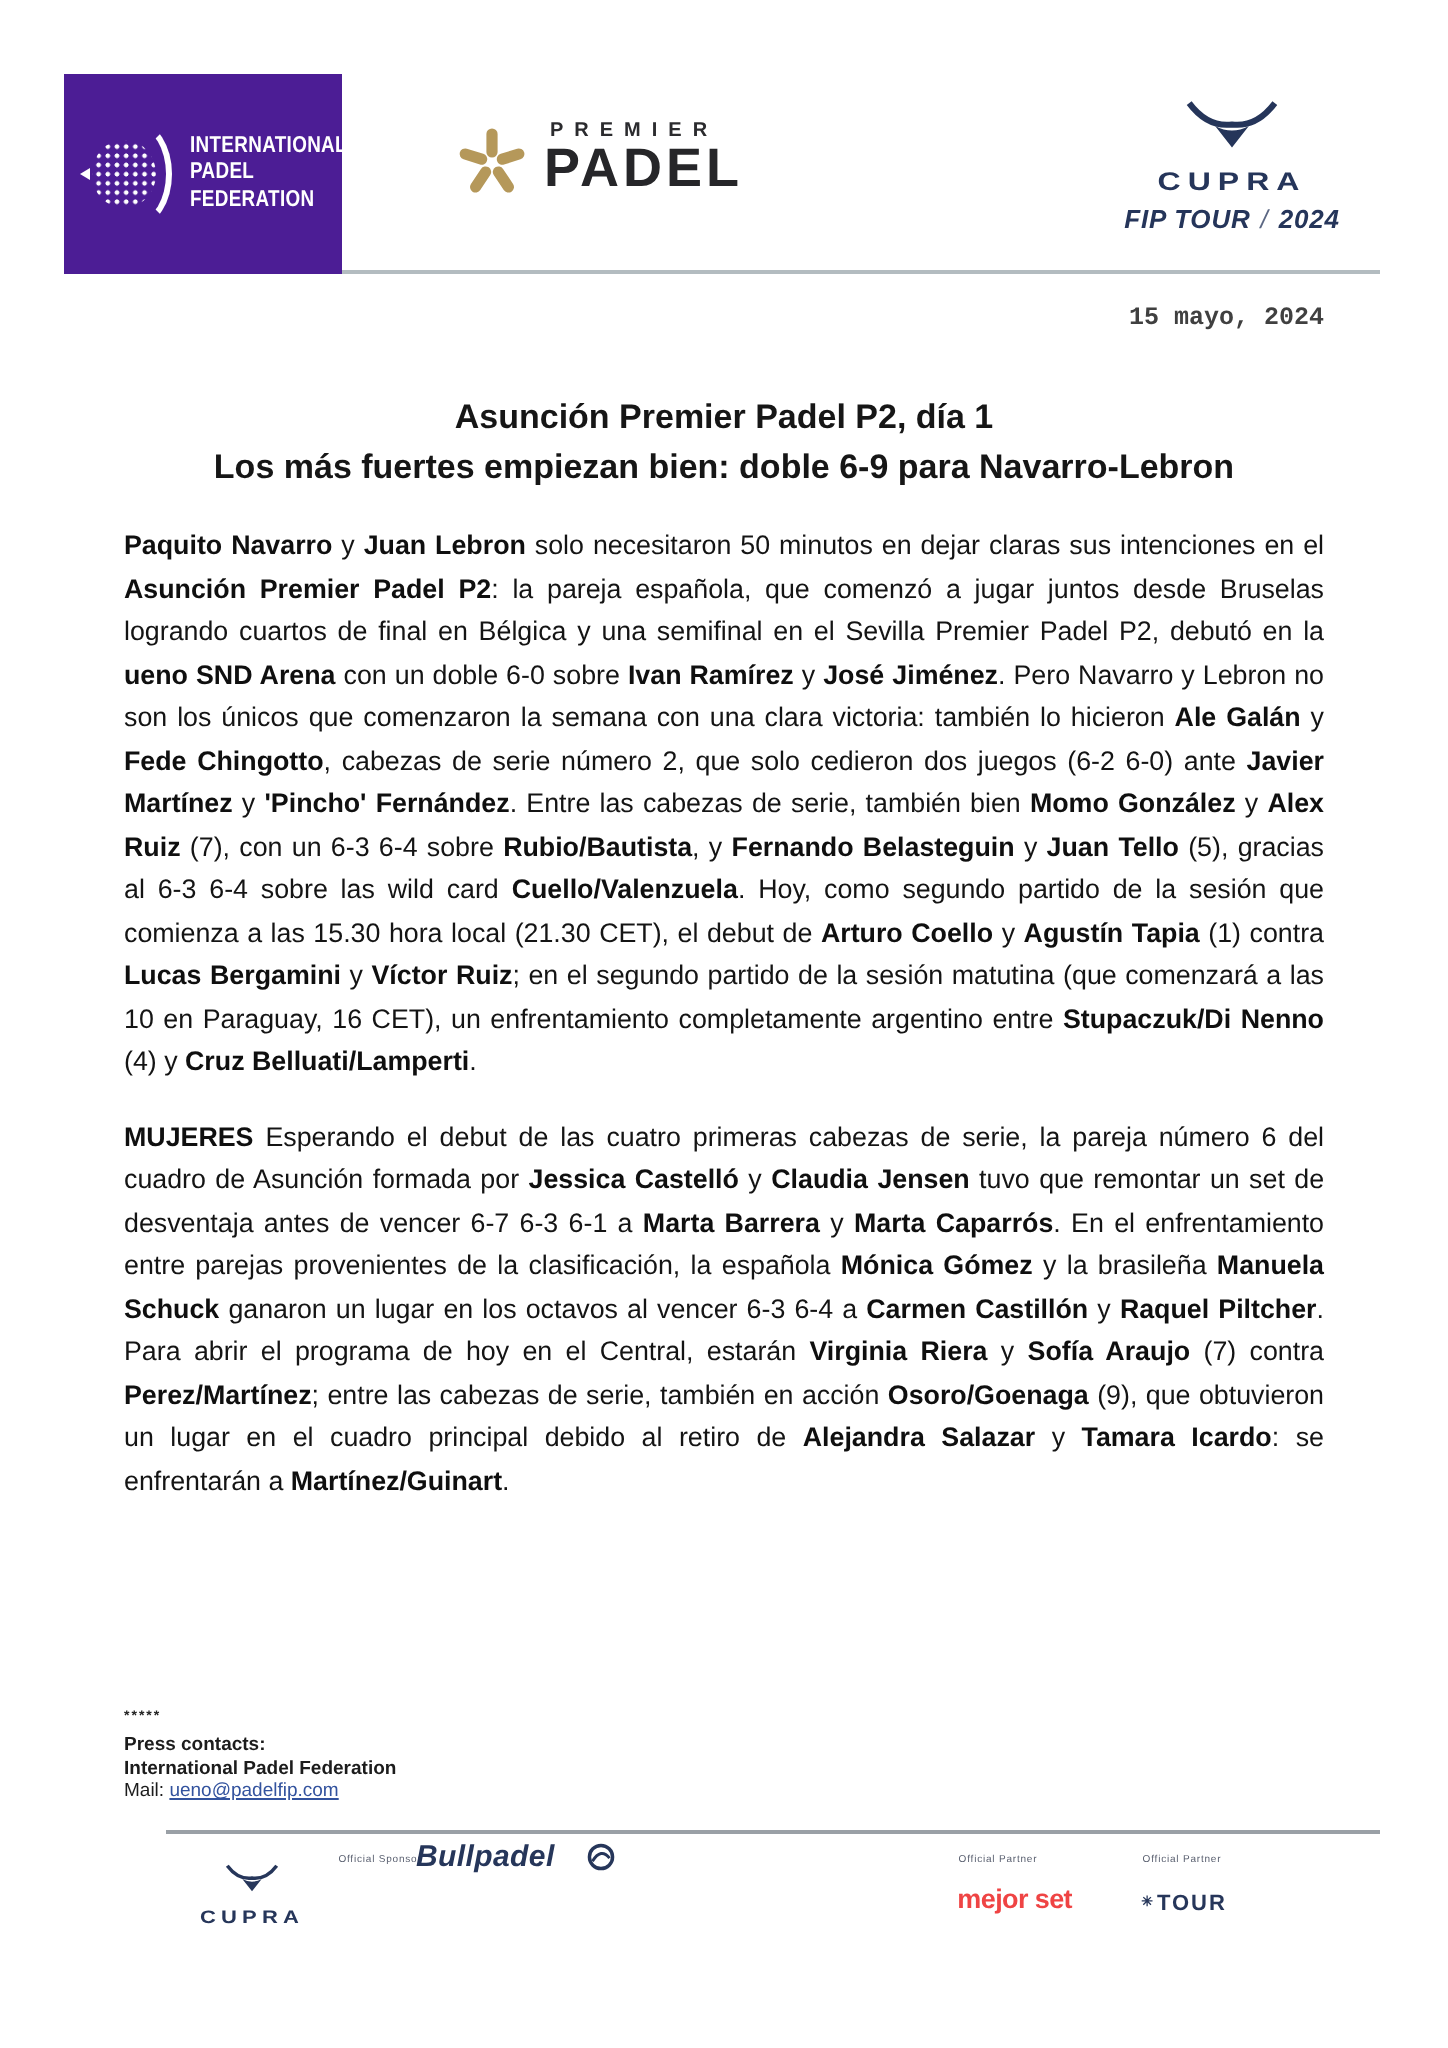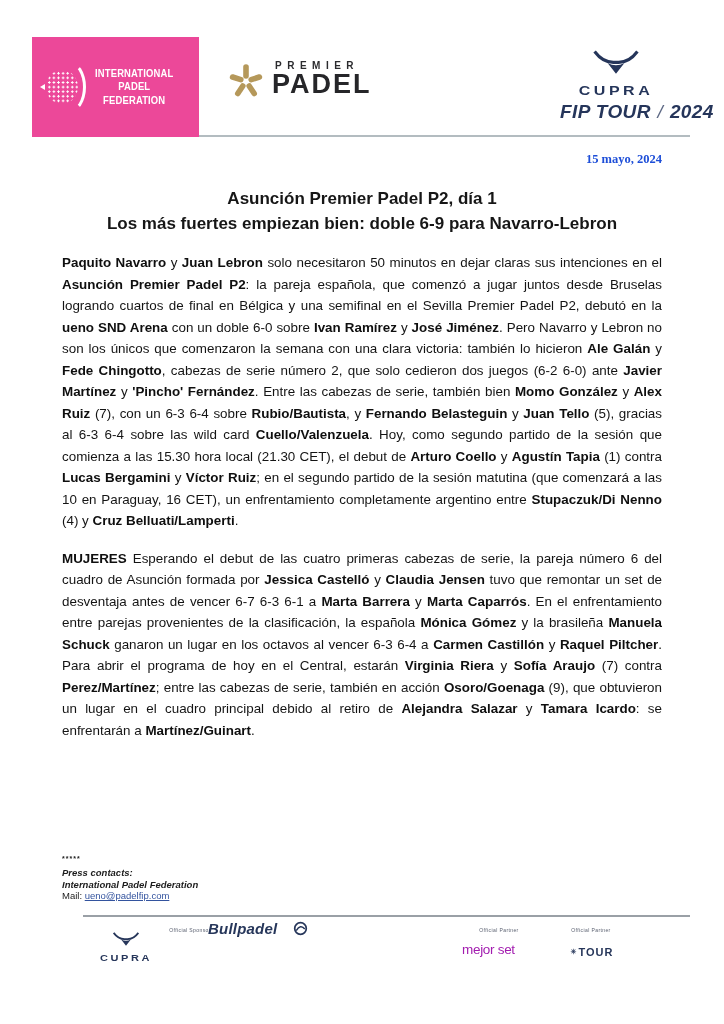--- a/index.html
+++ b/index.html
@@ -6,22 +6,22 @@
   html,body { background:#e8e8e8; }
   .page {
     position:relative; width:724px; height:1024px; margin:0 auto;
     background:#ffffff; overflow:hidden;
     font-family:"Liberation Sans", sans-serif; color:#121212;
   }
 
   
   .top-rule { position:absolute; left:32px; width:658px; top:135px; height:2px; background:#b3bcc0; }
   .ipf-box {
-    position:absolute; left:32px; top:37px; width:167px; height:100px;
-    background:#ec4899; display:flex; align-items:center; gap:7px; padding-left:12px;text-align:center;
+    position:absolute; left:32px; top:37px; width:139px; height:100px;
+    background:#4c1d95; display:flex; align-items:center; gap:7px; padding-left:12px;
   }
   .ipf-icon { position:relative; width:44px; height:54px; flex:0 0 auto; }
   .ipf-dots {
     position:absolute; left:2px; top:10px; width:32px; height:34px; border-radius:50%;
     background-image:radial-gradient(#ffffff 1.05px, rgba(255,255,255,0) 1.3px);
     background-size:4.6px 4.6px; background-position:1px 1px;
   }
   .ipf-arc {
     position:absolute; left:8px; top:1px; width:34px; height:52px;
     border:3px solid transparent; border-right:3px solid #fff; border-radius:50%;
@@ -33,45 +33,45 @@
   .ipf-text { color:#fff; font-weight:bold; font-size:11.5px; line-height:13.5px;
     letter-spacing:0.2px; transform:scaleX(0.82); transform-origin:left center; white-space:nowrap; }
 
   .premier { position:absolute; left:228px; top:60px; display:flex; align-items:flex-start; gap:8px; }
   .premier-text { display:flex; flex-direction:column; }
   .premier-top { font-size:10px; font-weight:bold; letter-spacing:5.5px; color:#2b2b2e; padding-left:3px; }
   .premier-bottom { font-size:27px; font-weight:bold; letter-spacing:2px; color:#262629; line-height:26px; }
 
   .cupra-top { position:absolute; left:560px; top:50px; width:112px; text-align:center; color:#25355a; }
   .cupra-word { font-weight:bold; font-size:16px; letter-spacing:3.5px; transform:scaleY(0.8); margin-top:2px; }
-  .fip-tour { font-style:italic; font-weight:bold; font-size:19px; letter-spacing:0.4px; margin-top:1px; white-space:nowrap; }
+  .fip-tour { font-style:italic; font-weight:bold; font-size:13px; letter-spacing:0.4px; margin-top:1px; white-space:nowrap; }
   .fip-sep { font-weight:normal; opacity:0.75; padding:0 1px; }
 
   
-  .date { position:absolute; top:152px; right:62px; font-family:Liberation Serif, serif;
-    font-weight:bold; font-size:12.5px; color:#1d4ed8;margin-left:40px; }
-  .content { position:absolute; left:62px; top:186px; width:600px; }
+  .date { position:absolute; top:152px; right:62px; font-family:Liberation Mono, monospace;
+    font-weight:bold; font-size:12.5px; color:#404040;margin-left:40px; }
+  .content { position:absolute; left:62px; top:196px; width:600px; }
   .title { text-align:center; font-weight:bold; font-size:17px; line-height:25px; color:#161616; }
   .body-par { margin-top:16px; text-align:justify; font-size:13.4px; line-height:21.5px; color:#141414; }
   .body-par b { color:#0f0f0f; }
 
   
   .stars { position:absolute; left:62px; top:855px; font-size:7px; font-weight:bold; letter-spacing:1px; color:#222; }
   .press { position:absolute; left:62px; top:867px; font-size:9.5px; line-height:11.5px; color:#1c1c1c; }
-  .press .bold { font-weight:bold;font-style:italic; }
+  .press .bold { font-weight:bold; }
   .mail-link { color:#33539e; text-decoration:underline; }
   .bottom-rule { position:absolute; left:83px; width:607px; top:915px; height:2px; background:#9aa0a6; }
 
   .sp-label { position:absolute; top:927px; font-size:5px; letter-spacing:0.4px; color:#5a6070; text-align:center; }
   .sp-cupra { position:absolute; left:90px; top:932px; width:72px; text-align:center; color:#26365a; }
   .sp-cupra-word { font-weight:bold; font-size:11px; letter-spacing:2.6px; transform:scaleY(0.82); margin-top:1px; }
   .sp-bullpadel { position:absolute; left:208px; top:920px; display:flex; align-items:center; gap:16px; color:#26365a; }
   .sp-bullpadel-word { font-style:italic; font-weight:bold; font-size:15px; letter-spacing:0.2px; }
-  .sp-mejorset { position:absolute; left:462px; top:942px; width:74px; text-align:left;
-    font-weight:normal; font-size:13.5px; letter-spacing:-0.3px; color:#a21caf; }
+  .sp-mejorset { position:absolute; left:462px; top:942px; width:74px; text-align:right;
+    font-weight:bold; font-size:13.5px; letter-spacing:-0.3px; color:#ef4444; }
   .sp-mondo { position:absolute; left:556px; top:946px; width:72px; text-align:center;
     font-weight:bold; font-size:11px; letter-spacing:1px; color:#26365a; white-space:nowrap; }
   .mondo-mark { font-size:7px; vertical-align:2px; padding-right:1px; }
 </style>
 </head>
 <body>
 
 <div class="page">
 
   <div class="top-rule"></div>

